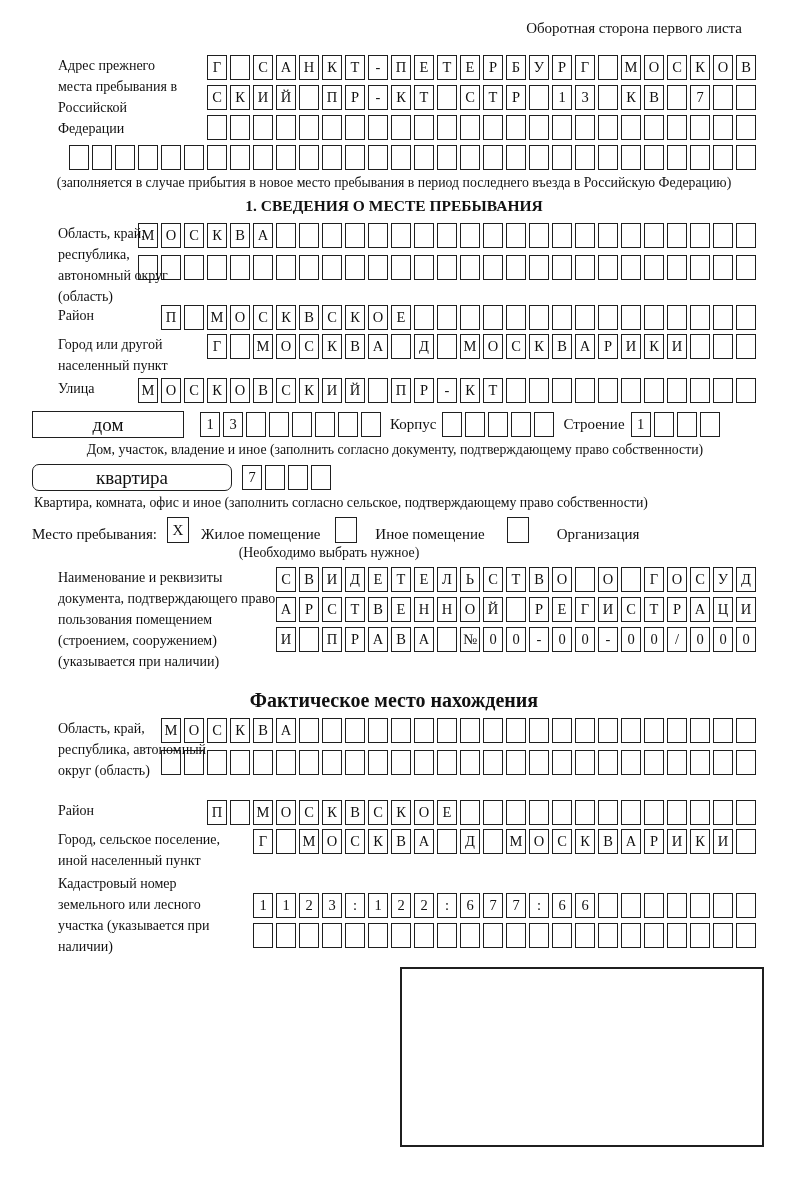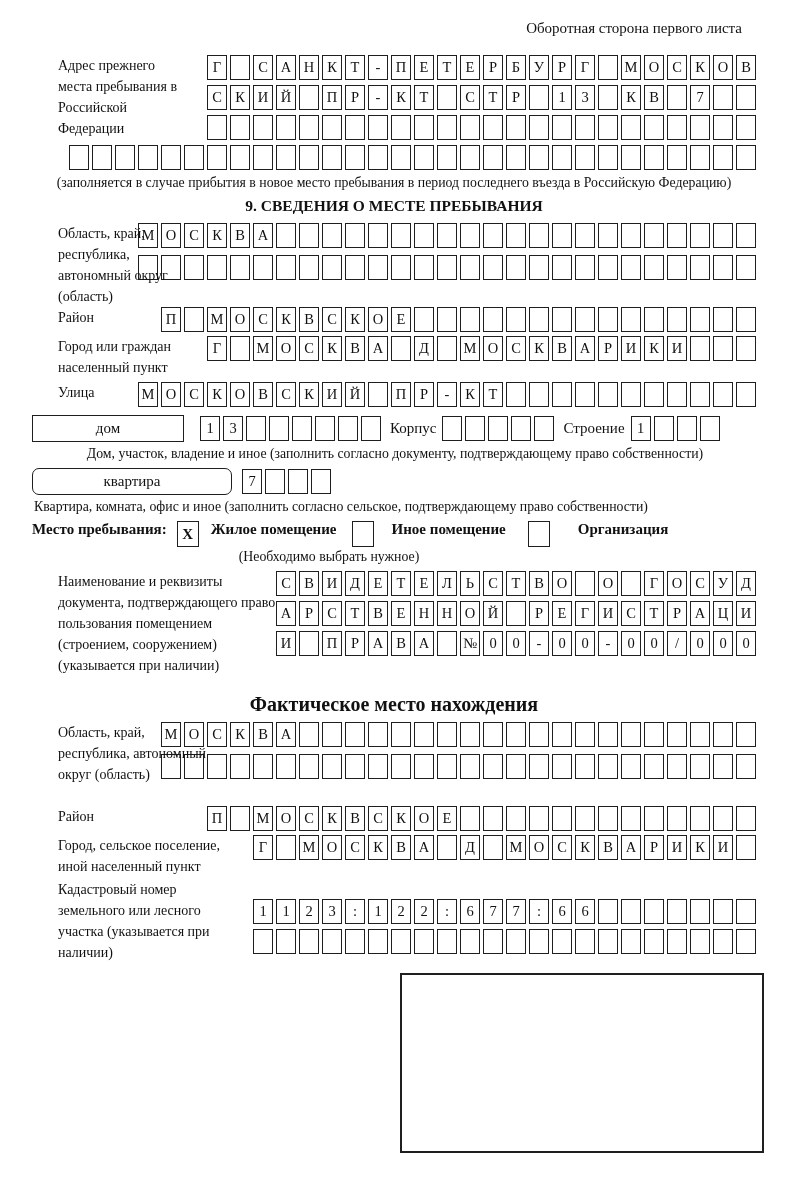--- a/index.html
+++ b/index.html
@@ -18,33 +18,33 @@
   .rows{display:flex;flex-direction:column;gap:5px;align-items:flex-end;}
   .rows.g7{gap:7px;}
   .cellrow{display:flex;gap:3px;}
   .cell{width:18px;height:23px;border:1.5px solid #1f1f1f;flex:none;
         display:flex;align-items:center;justify-content:center;
         font-size:14.5px;line-height:1;}
   .mh78{min-height:78px;}
   .mh40{min-height:40px;}
   .mh112{min-height:112px;}
   .mh88{min-height:88px;}
-  .line{margin-bottom:4px;margin-top:6px;}
+  .line{margin-bottom:4px;}
   .note-center{text-align:center;font-size:13.8px;margin:3px 0 6px 0;line-height:17px;}
   .sec-title{text-align:center;font-weight:bold;font-size:15.5px;margin:6px 0 8px 0;}
 
   .houseline{display:flex;align-items:center;margin:8px 0 2px 0;}
   .labelbox{border:1.5px solid #1f1f1f;height:25px;flex:none;
-            display:flex;align-items:center;justify-content:center;font-size:15px;}
+            display:flex;align-items:center;justify-content:center;font-size:19px;}
   .dom{width:150px;margin-right:16px;}
   .kv{width:198px;margin-right:10px;border-radius:7px;}
   .iltext{margin:0 6px 0 9px;flex:none;}
   .aptline{display:flex;align-items:center;margin:5px 0 2px 0;}
 
-  .stayline{display:flex;align-items:flex-start;margin:6px 0 2px 0;font-weight:bold;}
+  .stayline{display:flex;align-items:flex-end;margin:6px 0 2px 0;}
   .checkbox{width:20px;height:24px;border:1.5px solid #1f1f1f;flex:none;
             display:flex;align-items:center;justify-content:center;font-size:15px;}
   .note-select{text-align:center;font-size:13.8px;margin:2px 130px 6px 0;}
 
   .fact-title{text-align:center;font-weight:bold;font-size:20px;margin:10px 0 6px 0;}
   .fact-note{text-align:center;font-size:13.8px;line-height:18px;width:620px;margin:0 auto 8px auto;}
 
   .cad-rows{padding-top:20px;}
 
   .stamp-box{margin:6px 0 0 368px;width:360px;height:176px;border:2px solid #1f1f1f;}
@@ -166,21 +166,21 @@
           <span class="cell"></span>
           <span class="cell"></span>
           <span class="cell"></span>
           <span class="cell"></span>
           <span class="cell"></span>
         </div>
     </div>
   </div>
   <div class="note-center">(заполняется в случае прибытия в новое место пребывания в период последнего въезда в Российскую Федерацию)</div>
 
-  <div class="sec-title">9. СВЕДЕНИЯ О МЕСТЕ ПРЕБЫВАНИЯ</div>
+  <div class="sec-title">1. СВЕДЕНИЯ О МЕСТЕ ПРЕБЫВАНИЯ</div>
 
   <div class="group mh78">
     <div class="glabel w118">Область, край, республика, автономный округ (область)</div>
     <div class="rows g7">
       <div class="cellrow">
           <span class="cell">М</span>
           <span class="cell">О</span>
           <span class="cell">С</span>
           <span class="cell">К</span>
           <span class="cell">В</span>
@@ -267,21 +267,21 @@
           <span class="cell"></span>
           <span class="cell"></span>
           <span class="cell"></span>
           <span class="cell"></span>
           <span class="cell"></span>
         </div>
     </div>
   </div>
 
   <div class="group mh40">
-    <div class="glabel w150">Город или граждан населенный пункт</div>
+    <div class="glabel w150">Город или другой населенный пункт</div>
     <div class="rows">
       <div class="cellrow">
           <span class="cell">Г</span>
           <span class="cell"></span>
           <span class="cell">М</span>
           <span class="cell">О</span>
           <span class="cell">С</span>
           <span class="cell">К</span>
           <span class="cell">В</span>
           <span class="cell">А</span>

